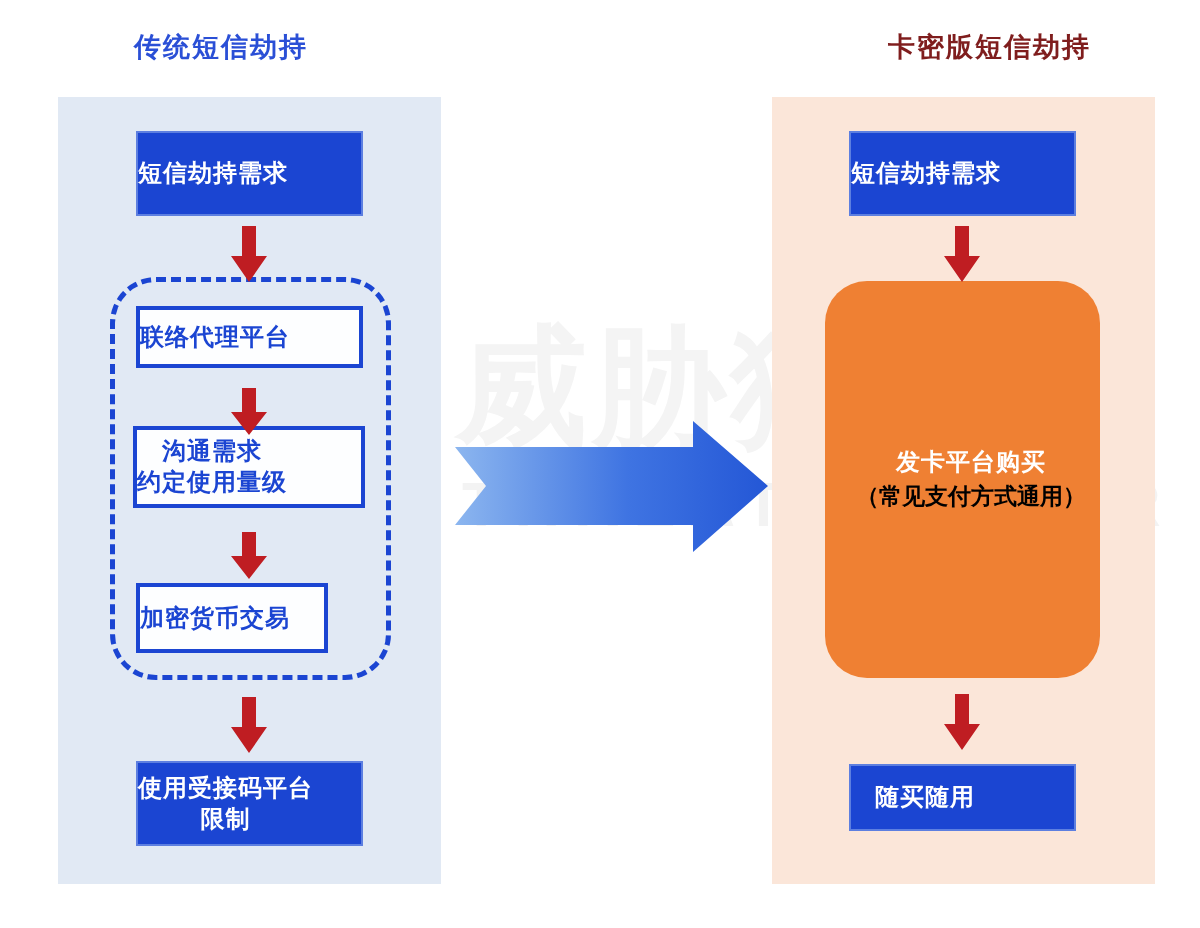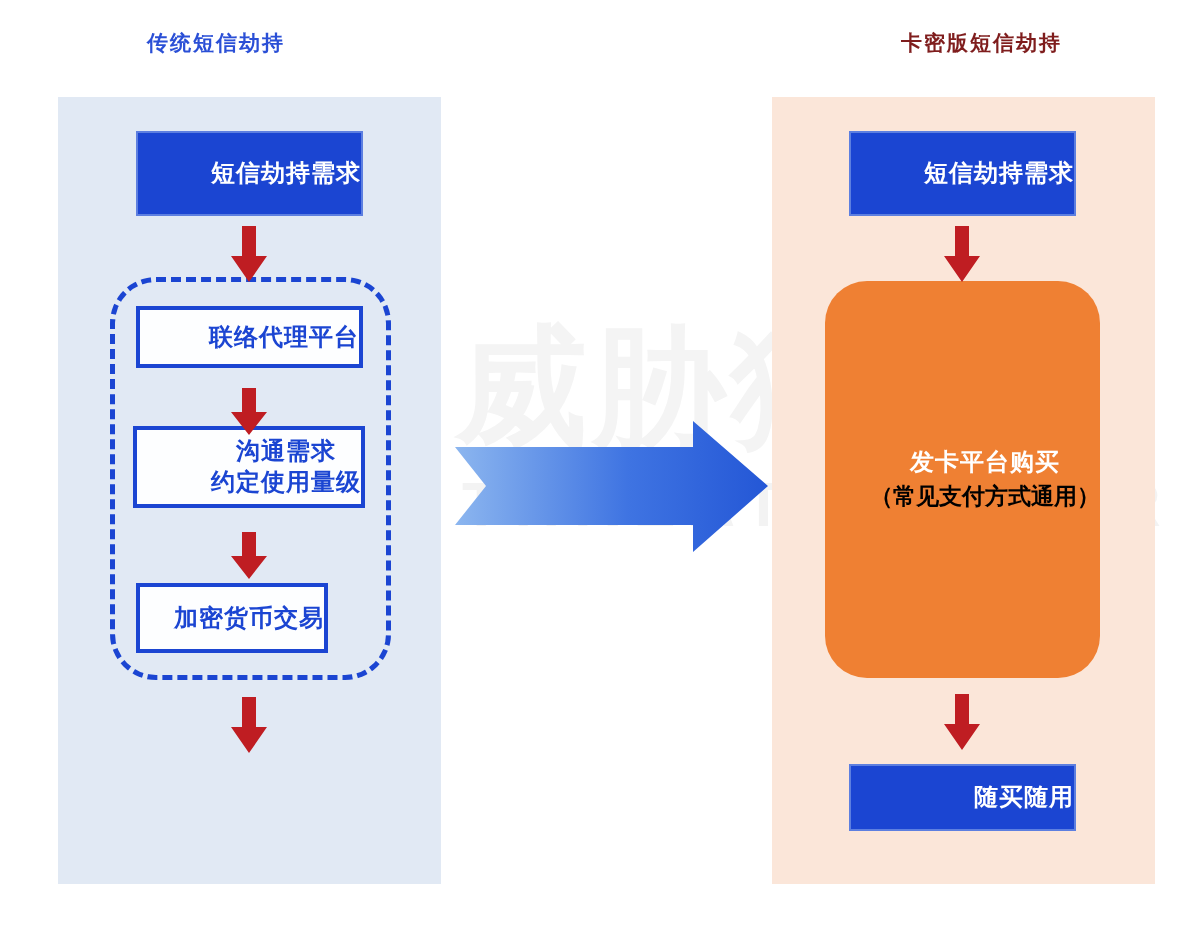--- a/index.html
+++ b/index.html
@@ -48,26 +48,25 @@
     font-size: 63px;
     font-weight: 700;
     letter-spacing: 14px;
     color: #f3f3f3;
     white-space: nowrap;
   }
 
   
   .panel-title {
     position: absolute;
-    font-size: 21px;
+    font-size: 27px;
     font-weight: 700;
     letter-spacing: 2px;
     white-space: nowrap;
     z-index: 5;
-    margin-left: 13px;
   }
   #title-left {
     left: 134px;
     top: 29px;
     color: #2a4fd6;
   }
   #title-right {
     left: 888px;
     top: 29px;
     color: #7f1d1d;
@@ -91,21 +90,21 @@
     width: 383px;
     height: 787px;
     background: #fbe6d9;
   }
 
   
   .node {
     position: absolute;
     display: flex;
     align-items: center;
-    justify-content: flex-end;
+    justify-content: flex-start;
     text-align: center;
     z-index: 4;
     box-sizing: border-box;
   }
   .node .node-label {
     font-size: 24px;
     font-weight: 700;
     letter-spacing: 1px;
     line-height: 1.28;
     white-space: pre-line;
@@ -212,20 +211,24 @@
 
   <div class="node outline-blue" id="node-l3">
     <span class="node-label">沟通需求
 约定使用量级</span>
   </div>
 
   <div class="node outline-blue" id="node-l4">
     <span class="node-label">加密货币交易</span>
   </div>
 
+  <div class="node solid-blue" id="node-l5">
+    <span class="node-label">使用受接码平台
+限制</span>
+  </div>
 
   <div class="node solid-blue" id="node-r1">
     <span class="node-label">短信劫持需求</span>
   </div>
 
   <div class="node solid-orange" id="node-r2">
     <div>
       <span class="node-label">发卡平台购买</span>
       <span class="node-sub">（常见支付方式通用）</span>
     </div>

